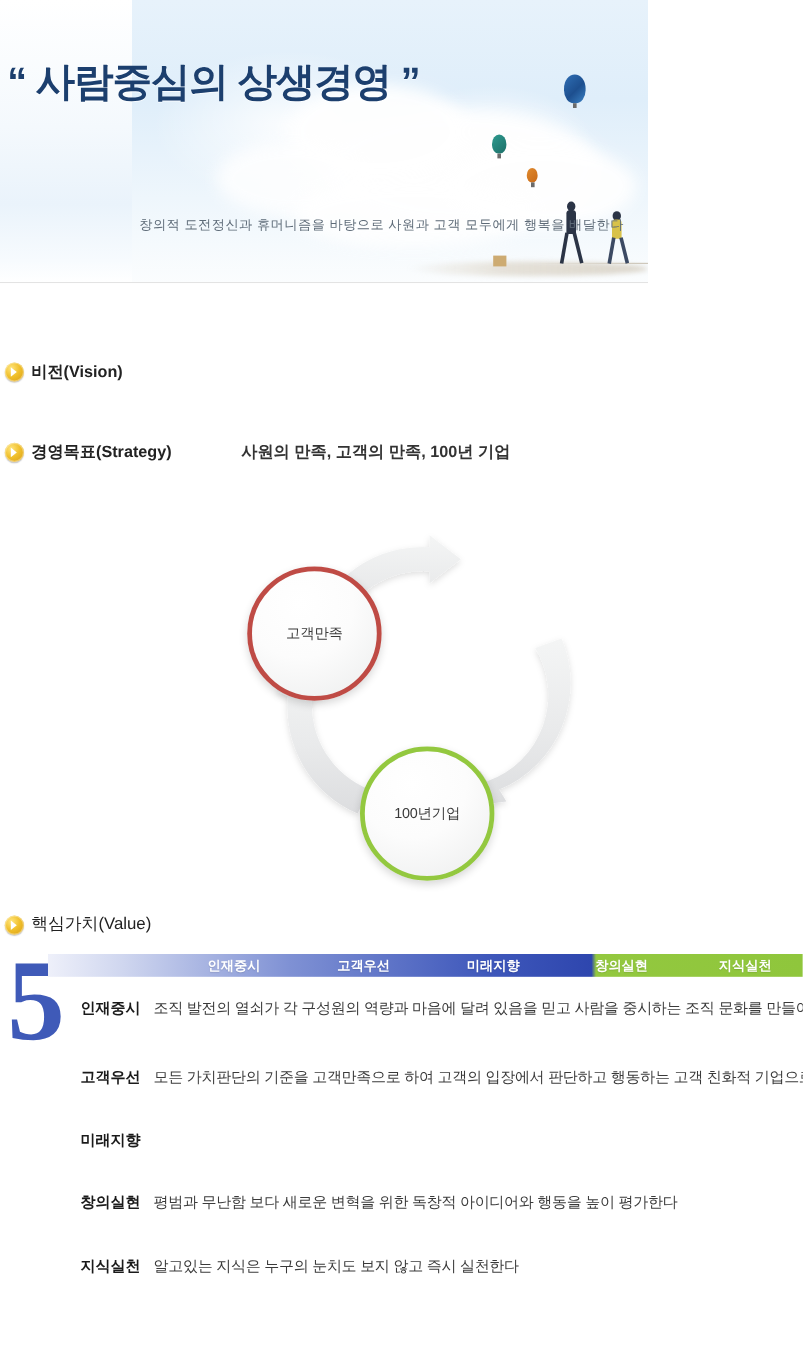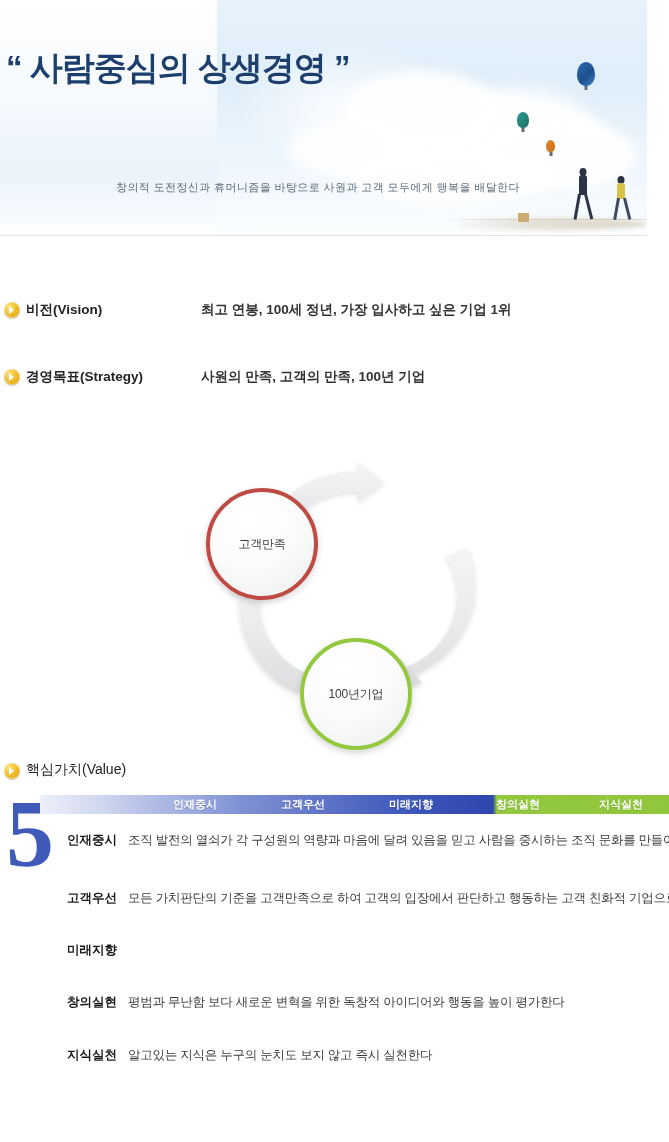--- a/index.html
+++ b/index.html
@@ -8,21 +8,21 @@
     background:#ffffff;
     font-family:"Liberation Sans","DejaVu Sans",sans-serif;
     color:#333;
     overflow:hidden;
     position:relative;
   }
 
   
   .hero{
     position:relative;
-    width:647px;height:236px;
+    width:540px;height:236px;
     overflow:hidden;
     background:
       linear-gradient(to bottom,#ffffff 0%,#f4f9fd 45%,#eaf3fb 72%,#f7fbfe 92%,#ffffff 100%);
   }
   
   .hero-sky{
     position:absolute;right:0;top:0;width:430px;height:236px;
     background:
       radial-gradient(120px 70px at 300px 120px, rgba(255,255,255,.95) 0%, rgba(255,255,255,0) 70%),
       radial-gradient(150px 80px at 210px 155px, rgba(255,255,255,.9) 0%, rgba(255,255,255,0) 72%),
@@ -106,21 +106,21 @@
   .v-label{
     position:absolute;left:26px;top:1px;
     font-size:13.5px;font-weight:bold;color:#222;white-space:nowrap;
   }
   .v-value{
     position:absolute;left:201px;top:1px;
     font-size:13.5px;font-weight:bold;color:#333;white-space:nowrap;
   }
 
   
-  .diagram{position:absolute;left:178px;top:456px;width:360px;height:300px;}
+  .diagram{position:absolute;left:178px;top:440px;width:360px;height:300px;}
   .diagram svg{display:block;}
   .node{
     position:absolute;border-radius:50%;
     background:radial-gradient(circle at 38% 26%,#ffffff 0%,#fcfcfc 45%,#eceded 100%);
     box-shadow:0 3px 7px rgba(0,0,0,.16);
     display:flex;align-items:center;justify-content:center;
     font-size:12px;color:#3a3a3a;letter-spacing:-.2px;
   }
   .node-customer{left:28px;top:32px;width:104px;height:104px;border:4px solid #bf4b45;}
   .node-employee{left:216px;top:32px;width:104px;height:104px;border:4px solid #316c93;}
@@ -213,21 +213,20 @@
 
   <div class="hero-title">“ 사람중심의  상생경영 ”</div>
   <div class="hero-sub">창의적 도전정신과 휴머니즘을 바탕으로 사원과 고객 모두에게 행복을 배달한다</div>
   <div class="hero-rule"></div>
 </div>
 
 <div class="info-block" style="top:300px;">
   <div class="v-row">
     <span class="v-bullet"></span>
     <span class="v-label">비전(Vision)</span>
-    <span class="v-value">최고 연봉, 100세 정년, 가장 입사하고 싶은 기업 1위</span>
   </div>
 </div>
 
 <div class="info-block" style="top:367px;">
   <div class="v-row">
     <span class="v-bullet"></span>
     <span class="v-label">경영목표(Strategy)</span>
     <span class="v-value">사원의 만족, 고객의 만족, 100년 기업</span>
   </div>
 </div>

